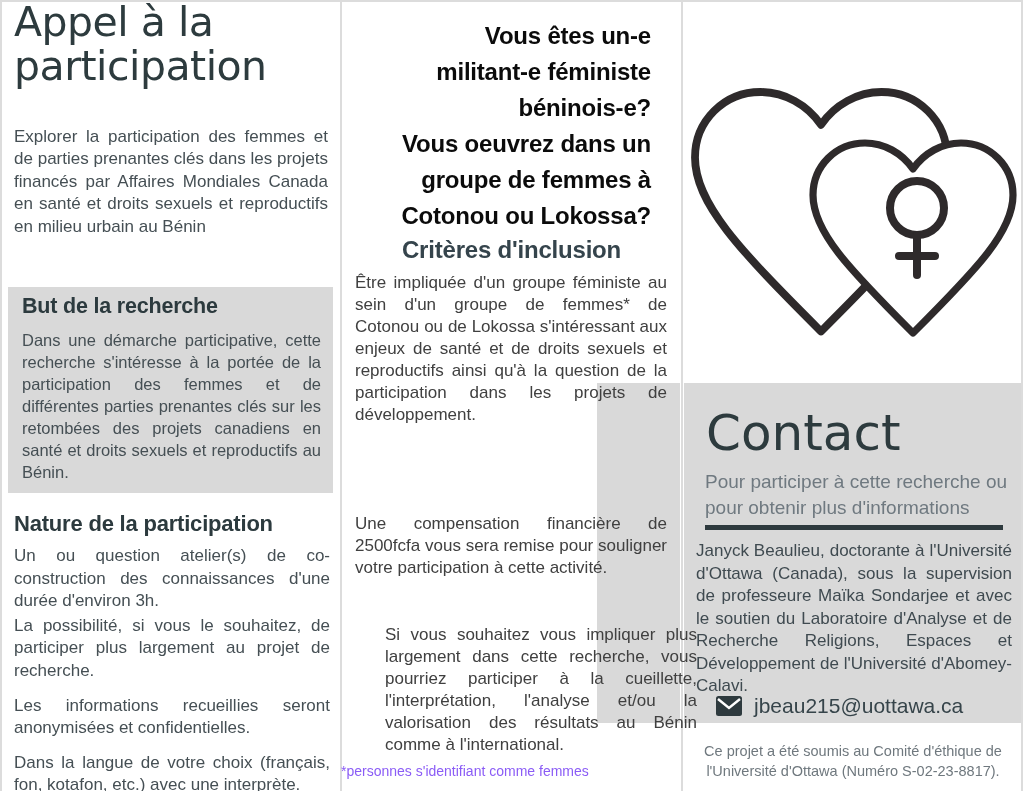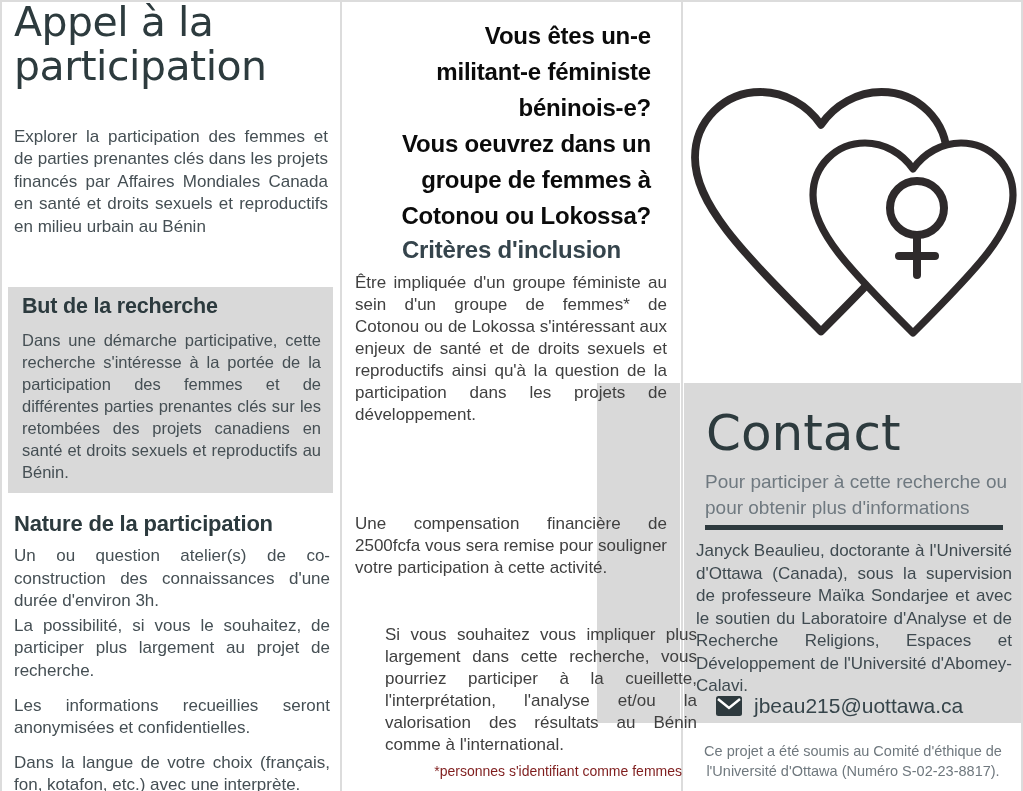--- a/index.html
+++ b/index.html
@@ -37,21 +37,21 @@
     text-align:right;letter-spacing:-0.2px;
   }
   .mid-heading{
     color:#35444c;font-size:24px;font-weight:bold;text-align:center;
     line-height:33px;letter-spacing:-0.2px;
   }
   .mid-body{
     color:#404040;font-size:17px;line-height:22px;text-align:justify;
   }
   .footnote{
-    color:#7f1d1d;font-size:14px;text-align:right;
+    color:#8b5cf6;font-size:14px;text-align:left;
   }
 
   
   .contact-title{
     font-family:"DejaVu Sans","Liberation Sans",sans-serif;
     color:#2d3b3e;font-size:50px;font-weight:400;letter-spacing:0px;margin-top:12px;
   }
   .contact-subtitle{
     color:#6f7980;font-size:19px;line-height:26px;
   }

